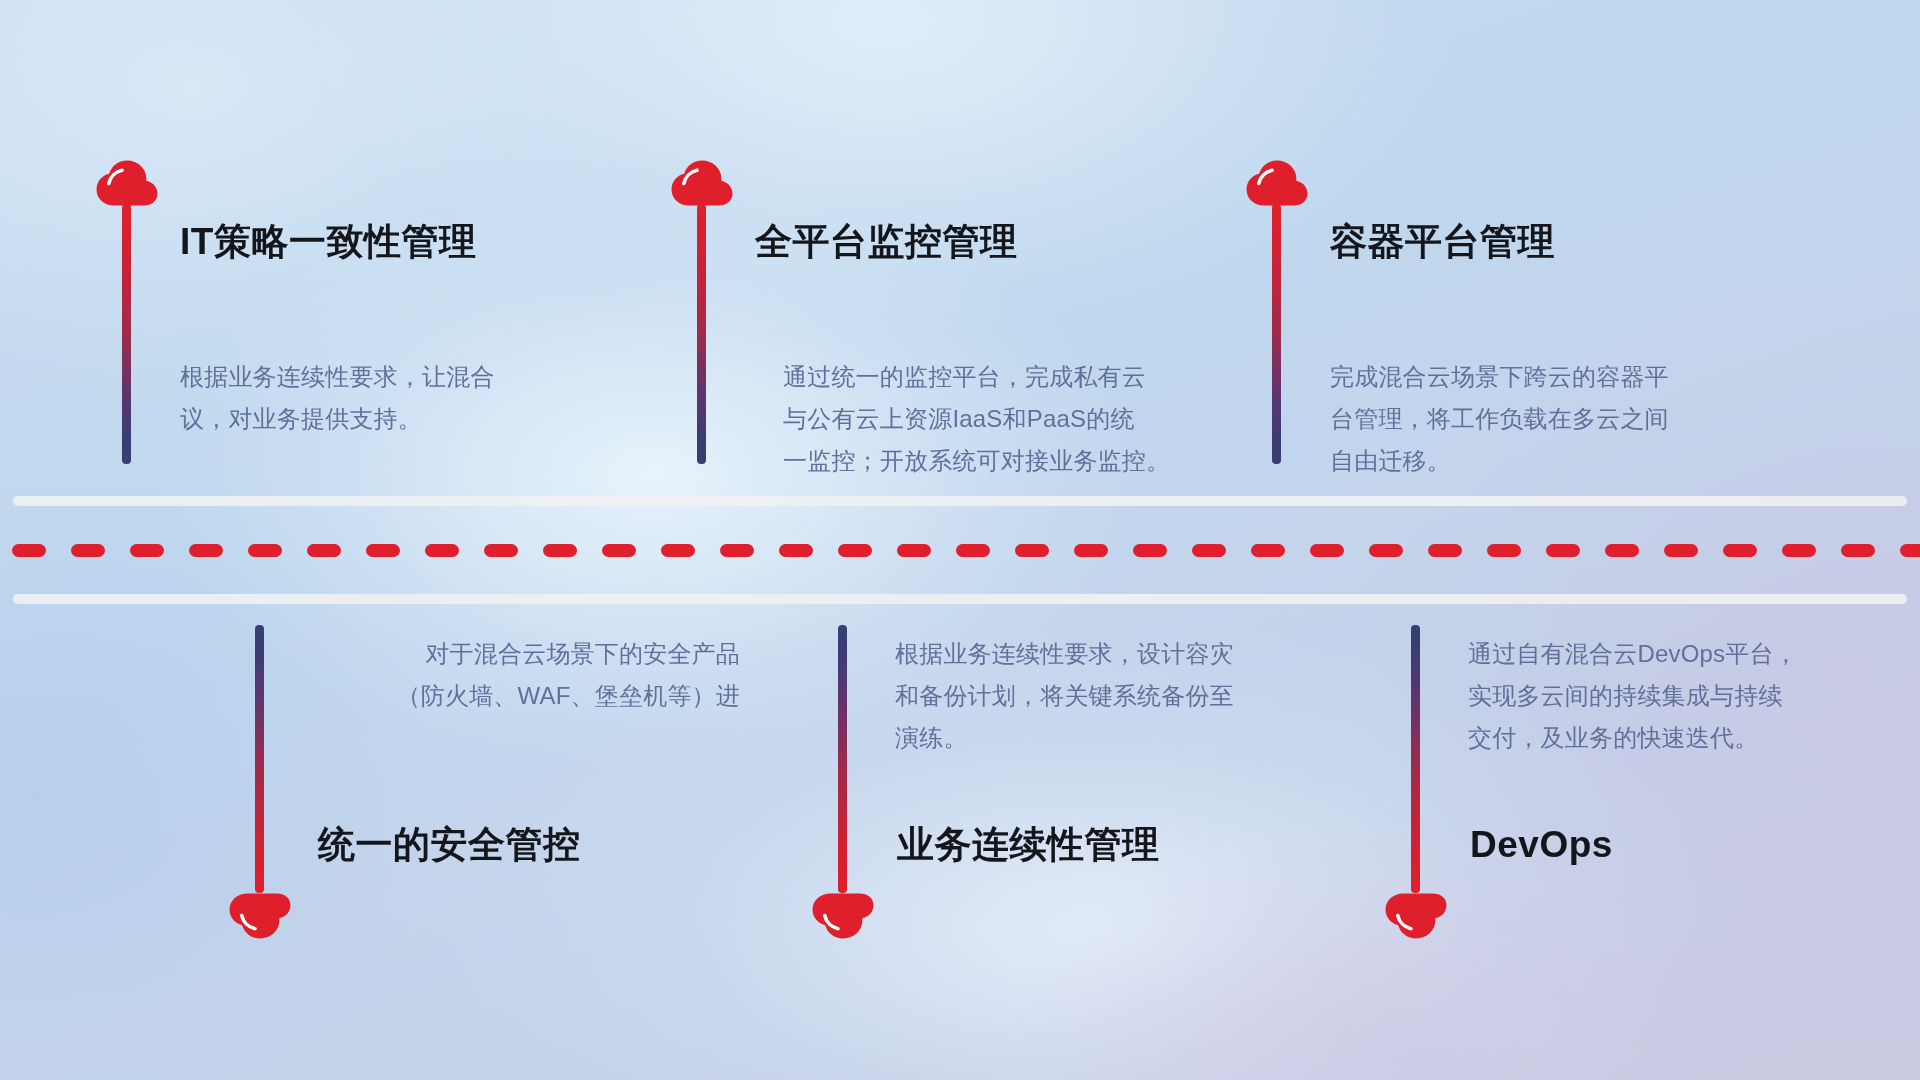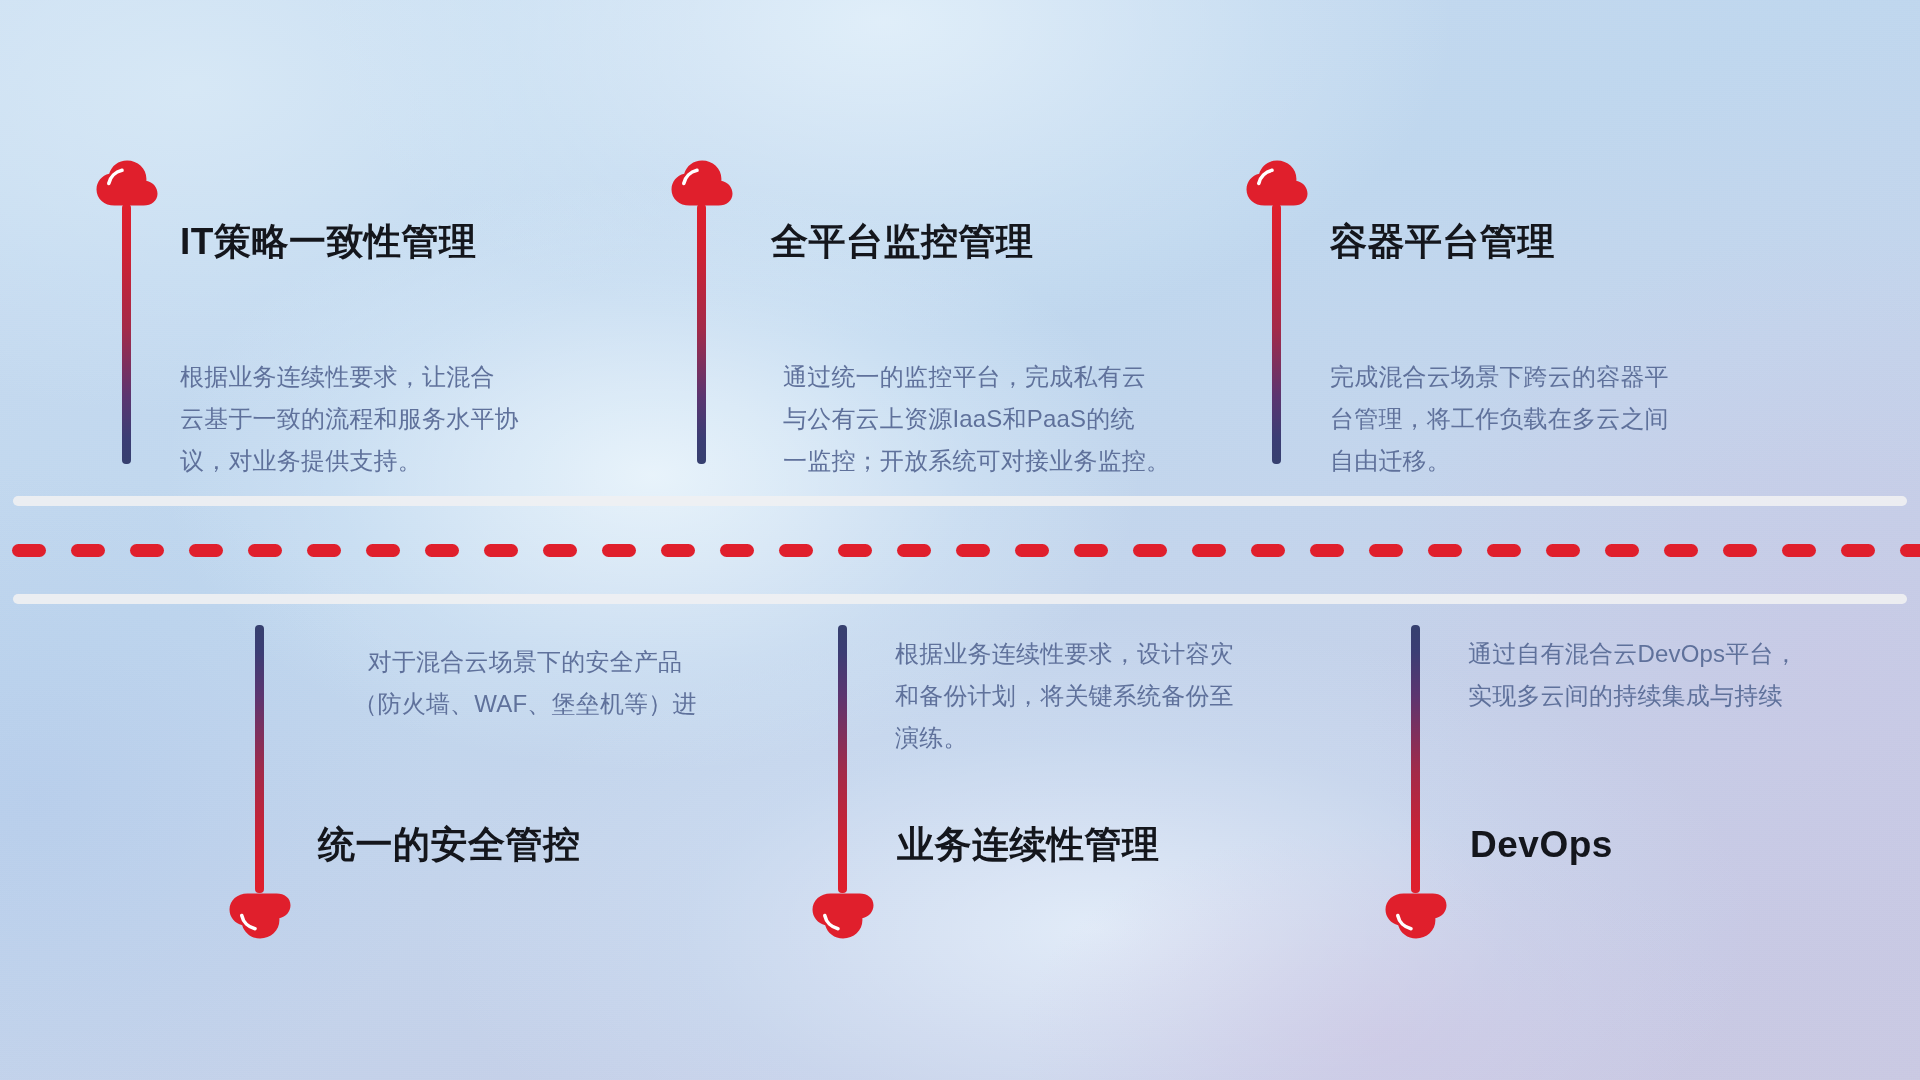--- a/index.html
+++ b/index.html
@@ -111,34 +111,33 @@
   <div class="cloud" style="left:96px; top:160px;">
     <svg viewBox="0 0 62 46" xmlns="http://www.w3.org/2000/svg">
       <path d="M18.5 45.5C8.3 45.5 0.5 38.6 0.5 29.4c0-7.6 5.3-13.9 12.7-15.6C15.4 5.9 22.6 0.5 31.1 0.5c10.6 0 19.3 7.9 19.3 18.2 0 .7 0 1.4-.1 2.1 6.6 1.2 11.2 6.6 11.2 13 0 7.2-6.1 11.7-13.8 11.7z" fill="#e01f2c"></path>
       <path d="M12.8 23.4c1.4-6.6 6.6-11.6 13.2-13.1" fill="none" stroke="#ffffff" stroke-width="3.6" stroke-linecap="round"></path>
     </svg>
   </div>
   <div class="stem down" style="left:122px; top:204px; height:260px;"></div>
   <div class="title" style="left:180px; top:223px;">IT策略一致性管理</div>
   <div class="body" style="left:180px; top:356px; width:430px;">
     <div>根据业务连续性要求，让混合</div>
-    <div>云基于一致的流程和服务水平协</div>
     <div>议，对业务提供支持。</div>
   </div>
 </div>
 
 <div class="col">
   <div class="cloud" style="left:671px; top:160px;">
     <svg viewBox="0 0 62 46" xmlns="http://www.w3.org/2000/svg">
       <path d="M18.5 45.5C8.3 45.5 0.5 38.6 0.5 29.4c0-7.6 5.3-13.9 12.7-15.6C15.4 5.9 22.6 0.5 31.1 0.5c10.6 0 19.3 7.9 19.3 18.2 0 .7 0 1.4-.1 2.1 6.6 1.2 11.2 6.6 11.2 13 0 7.2-6.1 11.7-13.8 11.7z" fill="#e01f2c"></path>
       <path d="M12.8 23.4c1.4-6.6 6.6-11.6 13.2-13.1" fill="none" stroke="#ffffff" stroke-width="3.6" stroke-linecap="round"></path>
     </svg>
   </div>
   <div class="stem down" style="left:697px; top:204px; height:260px;"></div>
-  <div class="title" style="left:771px; top:223px;">全平台监控管理</div>
+  <div class="title" style="left:755px; top:223px;">全平台监控管理</div>
   <div class="body" style="left:755px; top:356px; width:450px;margin-left:28px;">
     <div>通过统一的监控平台，完成私有云</div>
     <div>与公有云上资源IaaS和PaaS的统</div>
     <div>一监控；开放系统可对接业务监控。</div>
   </div>
 </div>
 
 <div class="col">
   <div class="cloud" style="left:1246px; top:160px;">
     <svg viewBox="0 0 62 46" xmlns="http://www.w3.org/2000/svg">
@@ -187,21 +186,21 @@
     <div class="dash" style="left: 1605px; background: rgb(224, 31, 44);"></div>
     <div class="dash" style="left: 1664px; background: rgb(224, 31, 44);"></div>
     <div class="dash" style="left: 1723px; background: rgb(224, 31, 44);"></div>
     <div class="dash" style="left: 1782px; background: rgb(224, 31, 44);"></div>
     <div class="dash" style="left: 1841px; background: rgb(224, 31, 44);"></div>
     <div class="dash" style="left: 1900px; background: rgb(224, 31, 44);"></div>
   </div>
 <div class="rail bottom"></div>
 
 <div class="col">
-  <div class="body" style="left:310px; top:633px; width:430px; text-align:center;margin-top:8px;">
+  <div class="body" style="left:310px; top:633px; width:430px; text-align:right;">
     <div>对于混合云场景下的安全产品</div>
     <div>（防火墙、WAF、堡垒机等）进</div>
   </div>
   <div class="stem up" style="left:255px; top:625px; height:268px;"></div>
   <div class="title" style="left:318px; top:826px;">统一的安全管控</div>
   <div class="cloud flipped" style="left:229px; top:893px;">
     <svg viewBox="0 0 62 46" xmlns="http://www.w3.org/2000/svg">
       <path d="M18.5 45.5C8.3 45.5 0.5 38.6 0.5 29.4c0-7.6 5.3-13.9 12.7-15.6C15.4 5.9 22.6 0.5 31.1 0.5c10.6 0 19.3 7.9 19.3 18.2 0 .7 0 1.4-.1 2.1 6.6 1.2 11.2 6.6 11.2 13 0 7.2-6.1 11.7-13.8 11.7z" fill="#e01f2c"></path>
       <path d="M12.8 23.4c1.4-6.6 6.6-11.6 13.2-13.1" fill="none" stroke="#ffffff" stroke-width="3.6" stroke-linecap="round"></path>
     </svg>
@@ -221,20 +220,21 @@
       <path d="M18.5 45.5C8.3 45.5 0.5 38.6 0.5 29.4c0-7.6 5.3-13.9 12.7-15.6C15.4 5.9 22.6 0.5 31.1 0.5c10.6 0 19.3 7.9 19.3 18.2 0 .7 0 1.4-.1 2.1 6.6 1.2 11.2 6.6 11.2 13 0 7.2-6.1 11.7-13.8 11.7z" fill="#e01f2c"></path>
       <path d="M12.8 23.4c1.4-6.6 6.6-11.6 13.2-13.1" fill="none" stroke="#ffffff" stroke-width="3.6" stroke-linecap="round"></path>
     </svg>
   </div>
 </div>
 
 <div class="col">
   <div class="body" style="left:1468px; top:633px; width:440px;">
     <div>通过自有混合云DevOps平台，</div>
     <div>实现多云间的持续集成与持续</div>
+    <div>交付，及业务的快速迭代。</div>
   </div>
   <div class="stem up" style="left:1411px; top:625px; height:268px;"></div>
   <div class="title" style="left:1470px; top:826px;">DevOps</div>
   <div class="cloud flipped" style="left:1385px; top:893px;">
     <svg viewBox="0 0 62 46" xmlns="http://www.w3.org/2000/svg">
       <path d="M18.5 45.5C8.3 45.5 0.5 38.6 0.5 29.4c0-7.6 5.3-13.9 12.7-15.6C15.4 5.9 22.6 0.5 31.1 0.5c10.6 0 19.3 7.9 19.3 18.2 0 .7 0 1.4-.1 2.1 6.6 1.2 11.2 6.6 11.2 13 0 7.2-6.1 11.7-13.8 11.7z" fill="#e01f2c"></path>
       <path d="M12.8 23.4c1.4-6.6 6.6-11.6 13.2-13.1" fill="none" stroke="#ffffff" stroke-width="3.6" stroke-linecap="round"></path>
     </svg>
   </div>
 </div>

